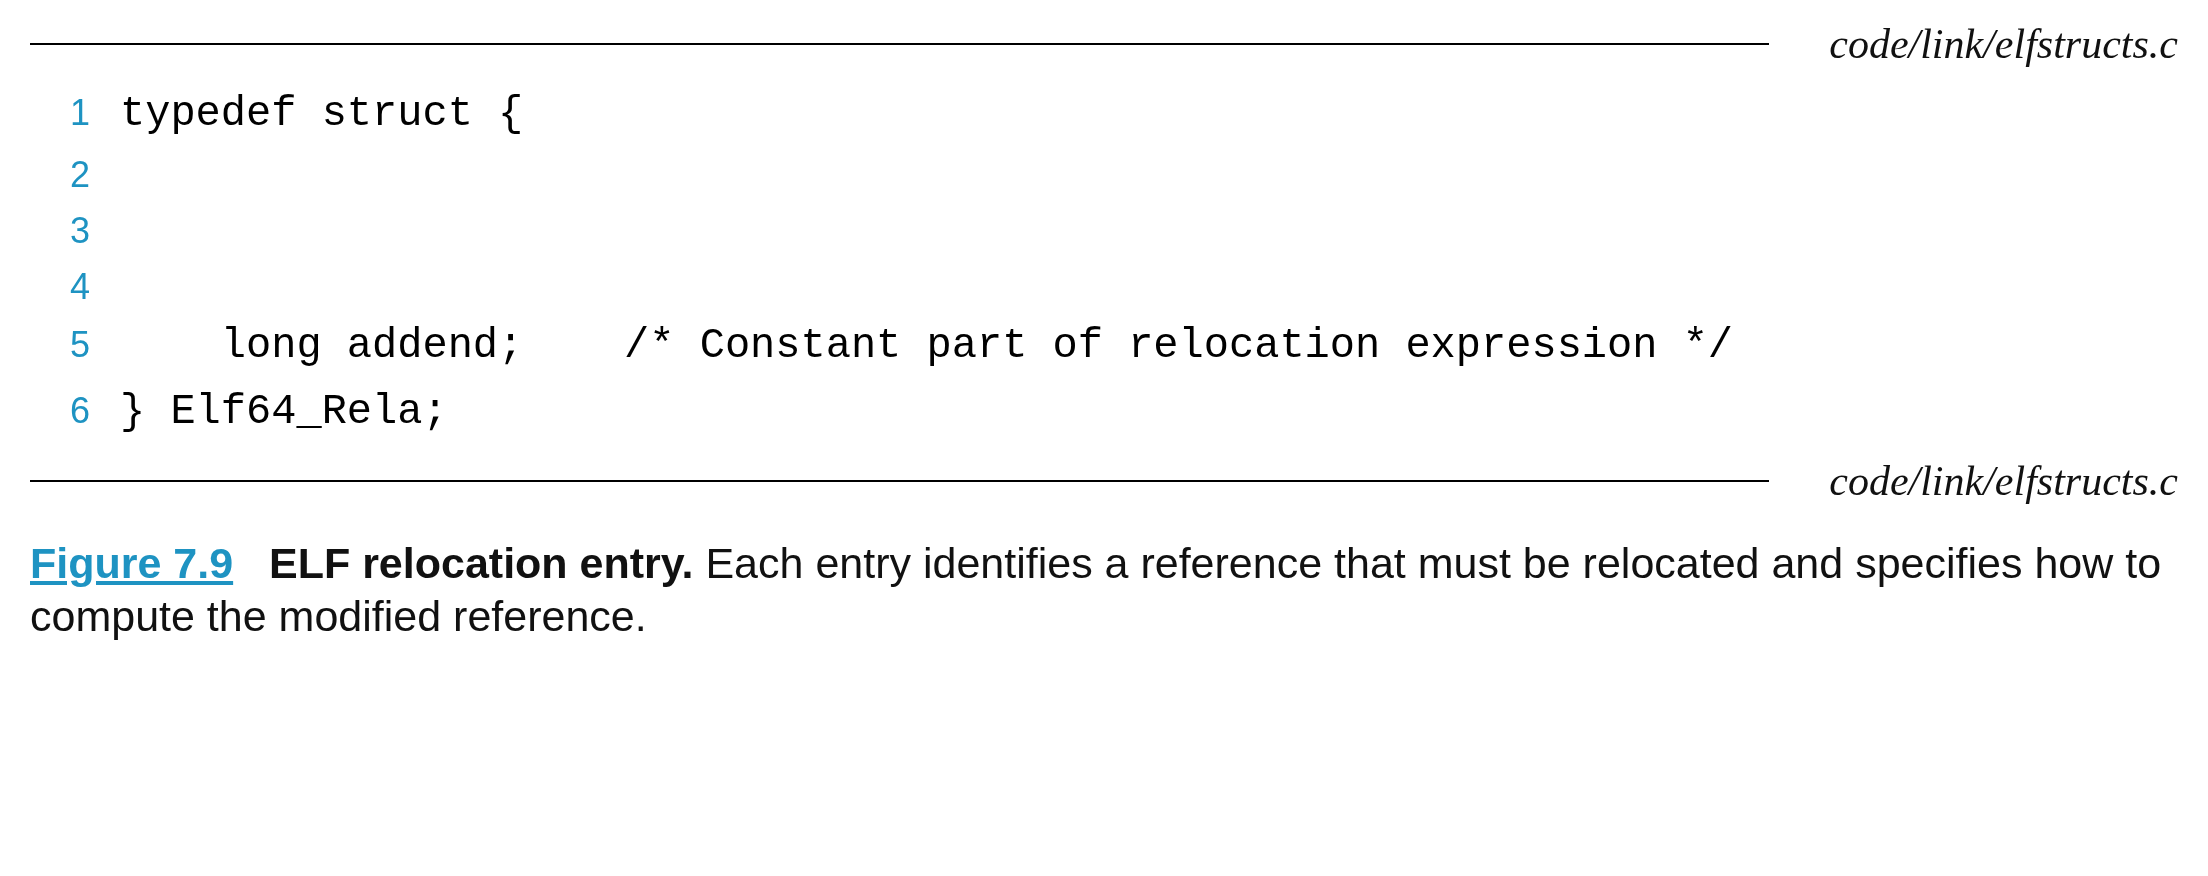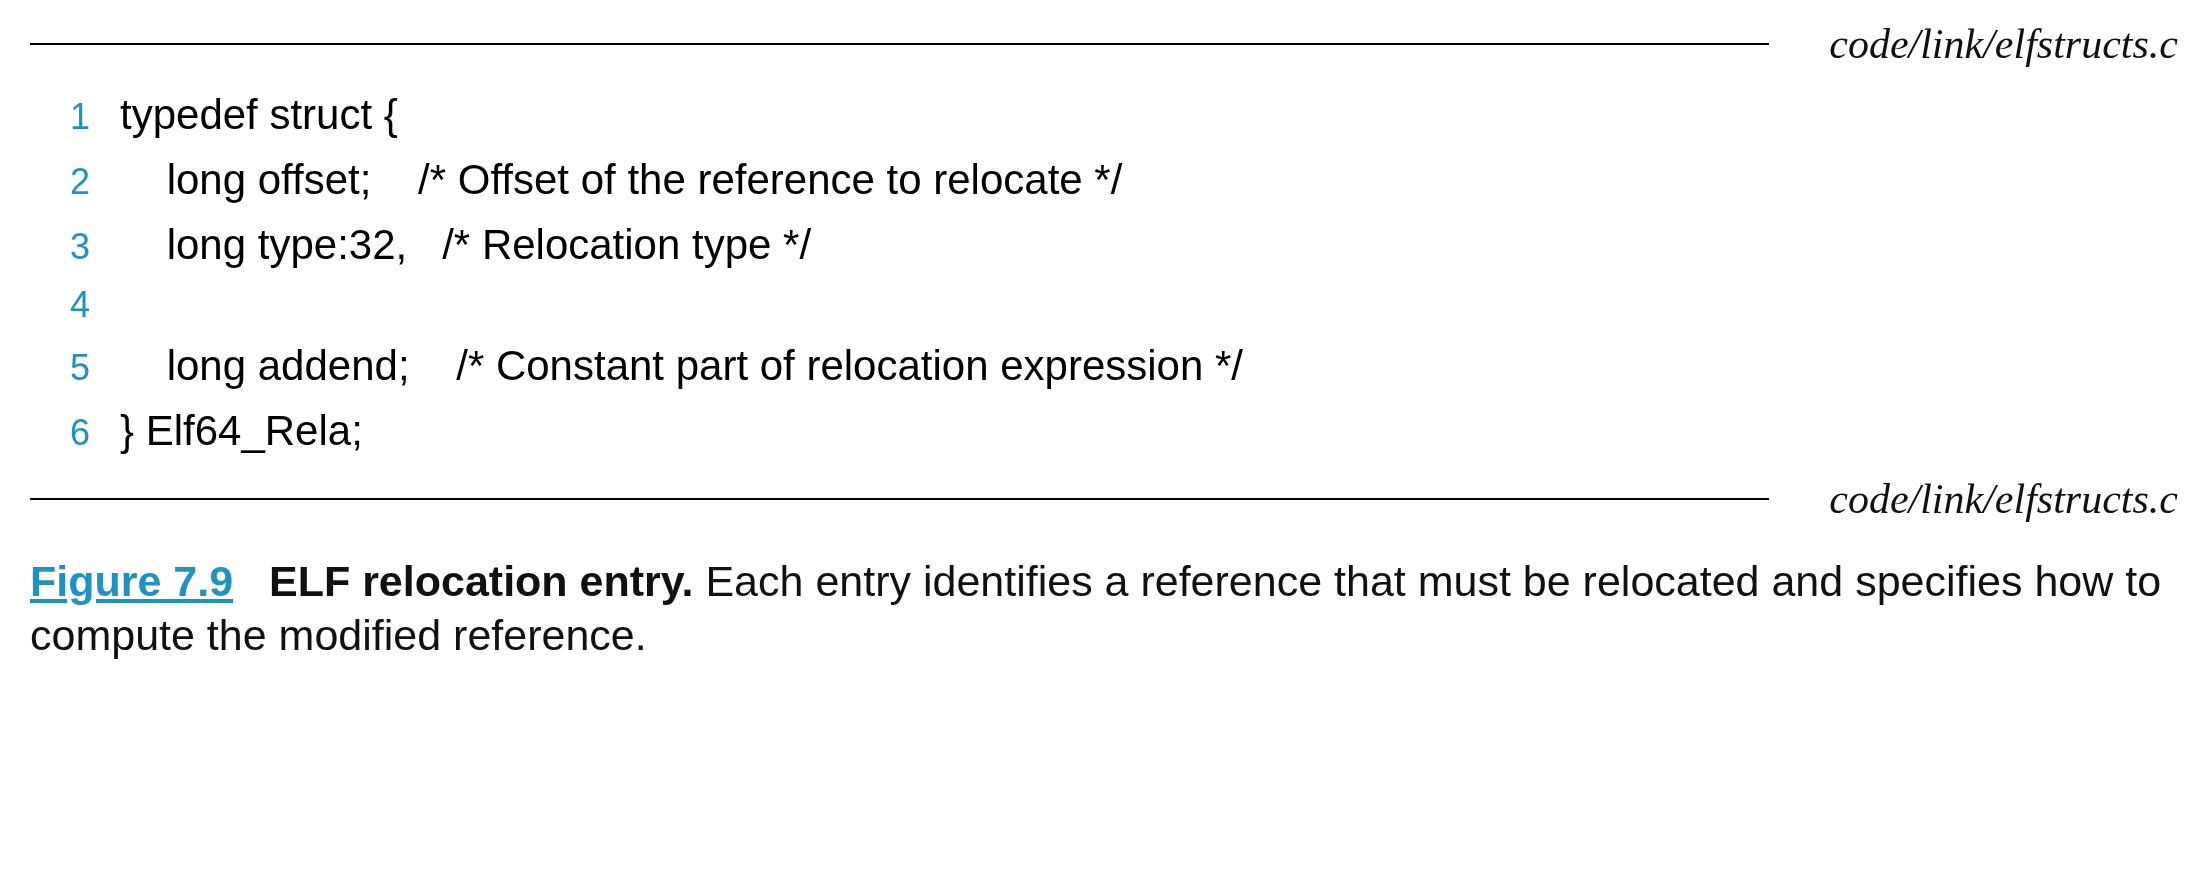--- a/index.html
+++ b/index.html
@@ -42,21 +42,21 @@
       width: 60px;
       text-align: right;
       color: #1e93c2;
       font-family: 'Segoe UI', Arial, Helvetica, sans-serif;
       font-size: 36px;
       padding-right: 30px;
       flex: 0 0 auto;
     }
     .code-text {
       white-space: pre;
-      font-family: Liberation Sans, sans-serif;
+      font-family: Liberation Mono, monospace;
     }
     .rule-row.bottom {
       margin-top: 4px;
       margin-bottom: 32px;
     }
     .caption {
       font-family: 'Segoe UI', 'Myriad Pro', Arial, Helvetica, sans-serif;
       font-size: 43px;
       line-height: 1.25;
       color: #111;
@@ -82,25 +82,23 @@
   <div class="file-path">code/link/elfstructs.c</div>
 </div>
 
 <div class="code-block">
   <div class="code-line">
     <span class="lineno">1</span>
     <span class="code-text">typedef struct {</span>
   </div>
   <div class="code-line">
     <span class="lineno">2</span>
-    <span class="code-text">    long offset;    /* Offset of the reference to relocate */</span>
   </div>
   <div class="code-line">
     <span class="lineno">3</span>
-    <span class="code-text">    long type:32,   /* Relocation type */</span>
   </div>
   <div class="code-line">
     <span class="lineno">4</span>
   </div>
   <div class="code-line">
     <span class="lineno">5</span>
     <span class="code-text">    long addend;    /* Constant part of relocation expression */</span>
   </div>
   <div class="code-line">
     <span class="lineno">6</span>

